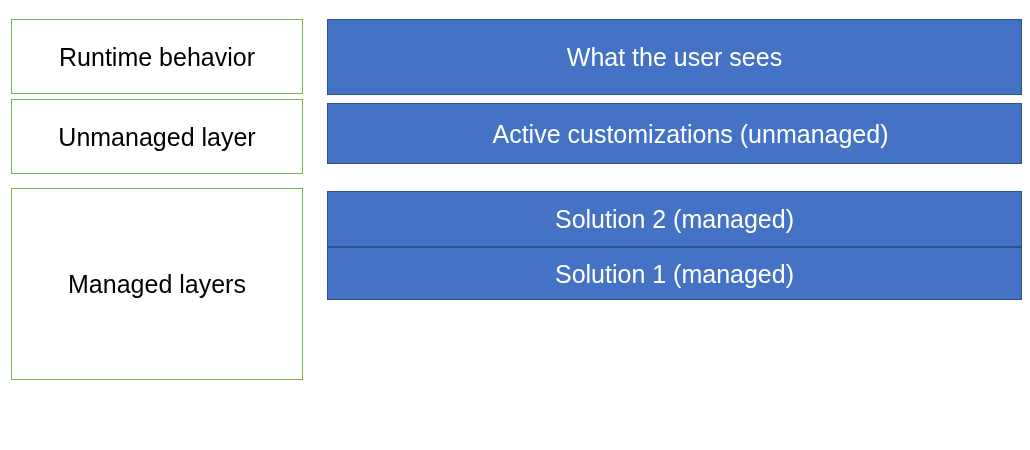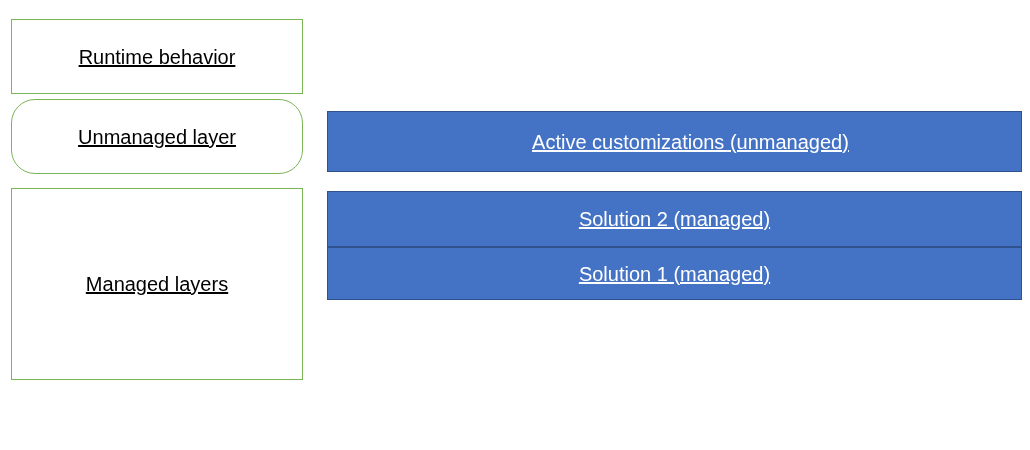--- a/index.html
+++ b/index.html
@@ -22,64 +22,66 @@
     background:var(--bg);
     overflow:hidden;
   }
   .box{
     position:absolute;
     box-sizing:border-box;
     display:flex;
     align-items:center;
     justify-content:center;
     text-align:center;
-    font-size:20px;
+    font-size:25px;
     line-height:1.2;
-    text-decoration:underline;
   }
   .left-box{
     left:11px;
     width:292px;
     background:#FFFFFF;
     border:1.5px solid var(--green-border);
     color:var(--left-text);
   }
   .right-box{
     left:327px;
     width:695px;
     background:var(--blue-fill);
     border:1px solid var(--blue-border);
     color:var(--right-text);
   }
   
   .lbox-0{top:19px;height:75px;}
-  .lbox-1{top:99px;height:75px;border-radius:24px;}
+  .lbox-1{top:99px;height:75px;}
   .lbox-2{top:188px;height:192px;}
   
   .rbox-0{top:19px;height:76px;}
-  .rbox-1{top:111px;height:61px;padding-left:32px;}
+  .rbox-1{top:103px;height:61px;padding-left:32px;}
   .rbox-2{top:191px;height:56px;}
   .rbox-3{top:247px;height:53px;}
   .rbox-4{top:319px;height:126px;}
 </style>
 </head>
 <body>
 
 <div class="canvas">
 
   <div class="box left-box lbox-0">
     <span>Runtime behavior</span>
   </div>
   <div class="box left-box lbox-1">
     <span>Unmanaged layer</span>
   </div>
   <div class="box left-box lbox-2">
     <span>Managed layers</span>
   </div>
 
+  <div class="box right-box rbox-0">
+    <span>What the user sees</span>
+  </div>
   <div class="box right-box rbox-1">
     <span>Active customizations (unmanaged)</span>
   </div>
   <div class="box right-box rbox-2">
     <span>Solution 2 (managed)</span>
   </div>
   <div class="box right-box rbox-3">
     <span>Solution 1 (managed)</span>
   </div>
 

